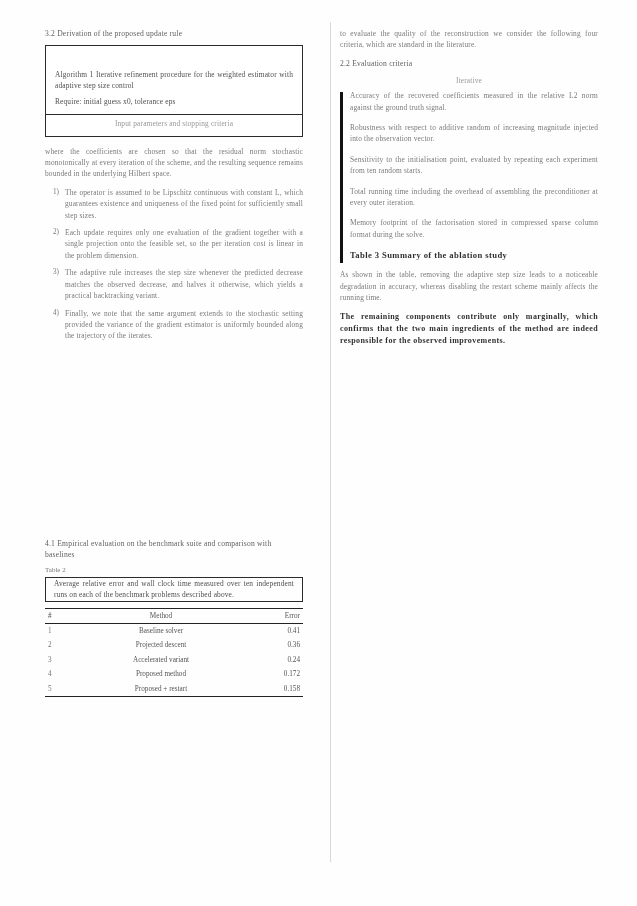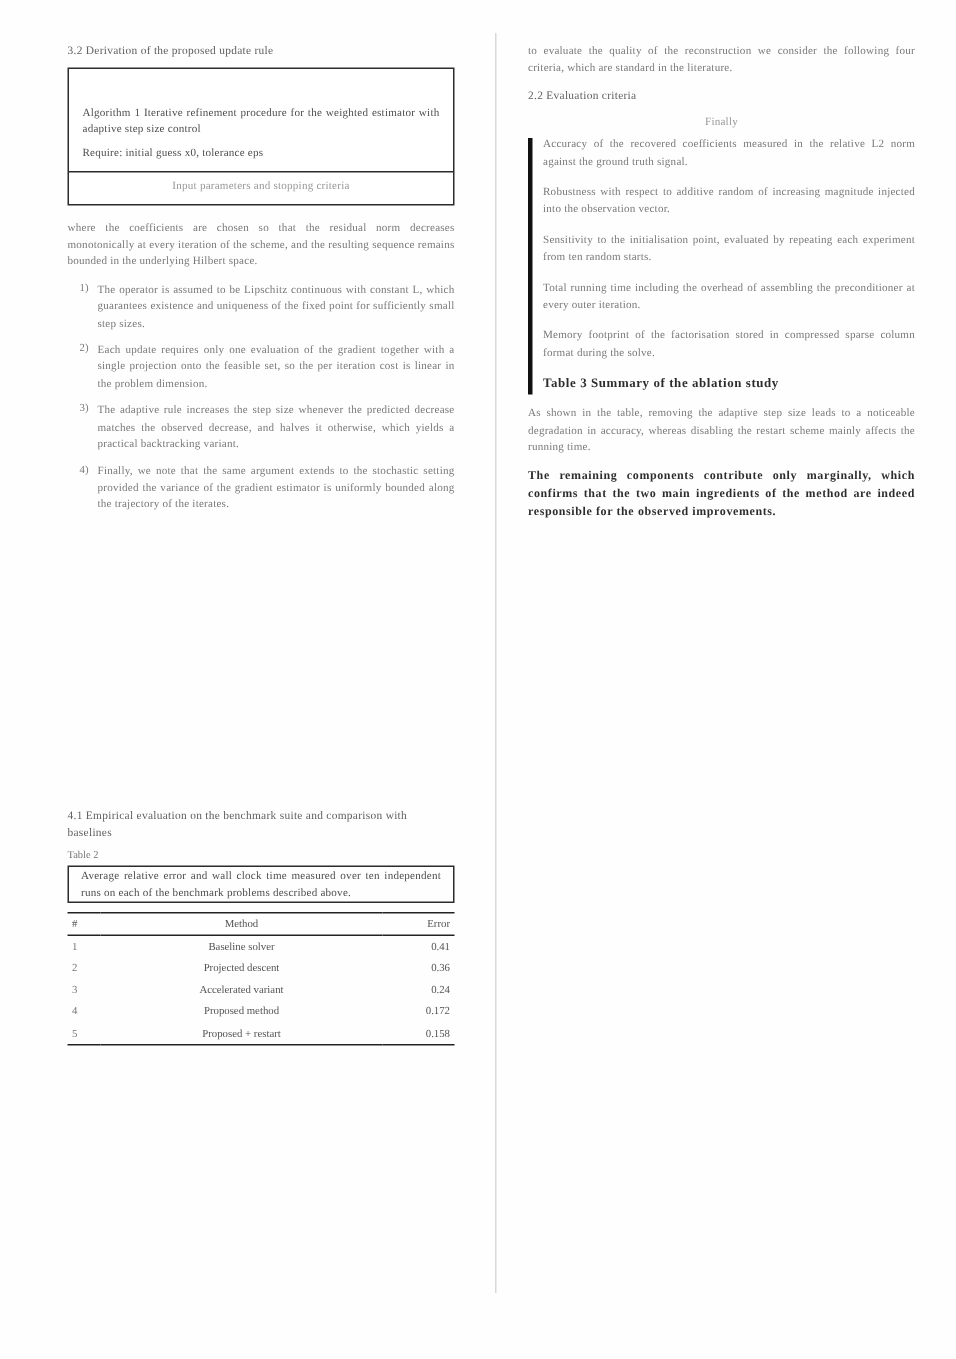--- a/index.html
+++ b/index.html
@@ -32,21 +32,21 @@
     height: 840px;
     background: #d8d8d8;
   }
 
   .col {
     position: absolute;
     top: 28px;
     width: 258px;
   }
   .col-left  { left: 45px; }
-  .col-right { left: 352px; }
+  .col-right { left: 340px; }
 
   
   .t {
     font-size: 7.4px;
     line-height: 11.4px;
     color: #6e6e6e;
     text-align: justify;
     letter-spacing: 0.15px;
     filter: blur(0.35px);
     opacity: .92;
@@ -164,21 +164,21 @@
 
     <div class="head">3.2  Derivation of the proposed update rule</div>
 
     <div class="box">
       <div class="t dark">Algorithm 1  Iterative refinement procedure for the weighted estimator with adaptive step size control</div>
       <div class="t dark" style="margin-top:4px">Require: initial guess x0, tolerance eps</div>
       <div class="rule"></div>
       <div class="t light centered">Input parameters and stopping criteria</div>
     </div>
 
-    <p class="t para">where the coefficients are chosen so that the residual norm decreases monotonically at every iteration of the scheme, and the resulting sequence remains bounded in the underlying Hilbert space.</p>
+    <p class="t para">where the coefficients are chosen so that the residual norm stochastic monotonically at every iteration of the scheme, and the resulting sequence remains bounded in the underlying Hilbert space.</p>
 
     <ul class="nlist">
       <li>
         <span class="num">1)</span>
         <span class="t body">The operator is assumed to be Lipschitz continuous with constant L, which guarantees existence and uniqueness of the fixed point for sufficiently small step sizes.</span>
       </li>
       <li>
         <span class="num">2)</span>
         <span class="t body">Each update requires only one evaluation of the gradient together with a single projection onto the feasible set, so the per iteration cost is linear in the problem dimension.</span>
       </li>
@@ -242,21 +242,21 @@
     </div>
 
   </div>
 
   <div class="col col-right">
 
     <p class="t para">to evaluate the quality of the reconstruction we consider the following four criteria, which are standard in the literature.</p>
 
     <div class="head">2.2  Evaluation criteria</div>
 
-    <div class="t light centered" style="margin:2px 0 4px 0">Finally</div>
+    <div class="t light centered" style="margin:2px 0 4px 0">Iterative</div>
 
     <div class="barlist">
       <div class="item t">Accuracy of the recovered coefficients measured in the relative L2 norm against the ground truth signal.</div>
       <div class="item t">Robustness with respect to additive random of increasing magnitude injected into the observation vector.</div>
       <div class="item t">Sensitivity to the initialisation point, evaluated by repeating each experiment from ten random starts.</div>
       <div class="item t">Total running time including the overhead of assembling the preconditioner at every outer iteration.</div>
       <div class="item t">Memory footprint of the factorisation stored in compressed sparse column format during the solve.</div>
       <div class="item t heavy" style="font-size:8.6px;line-height:12px">Table 3  Summary of the ablation study</div>
     </div>
 

